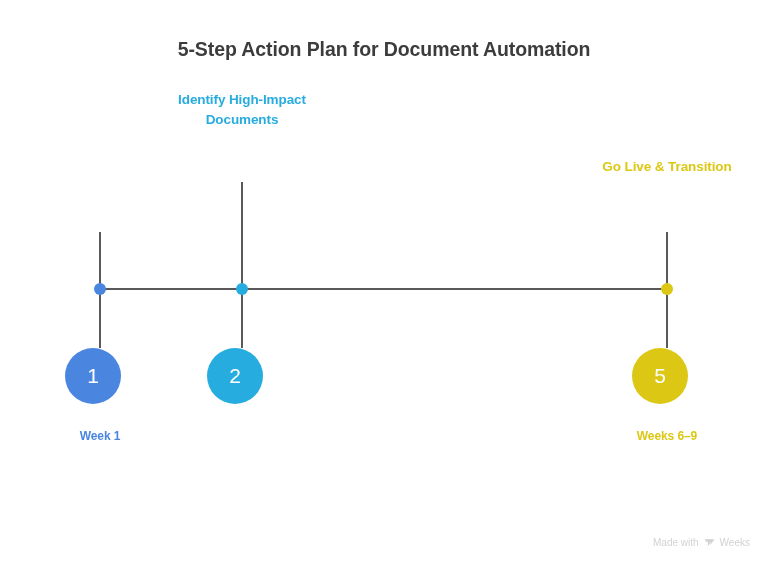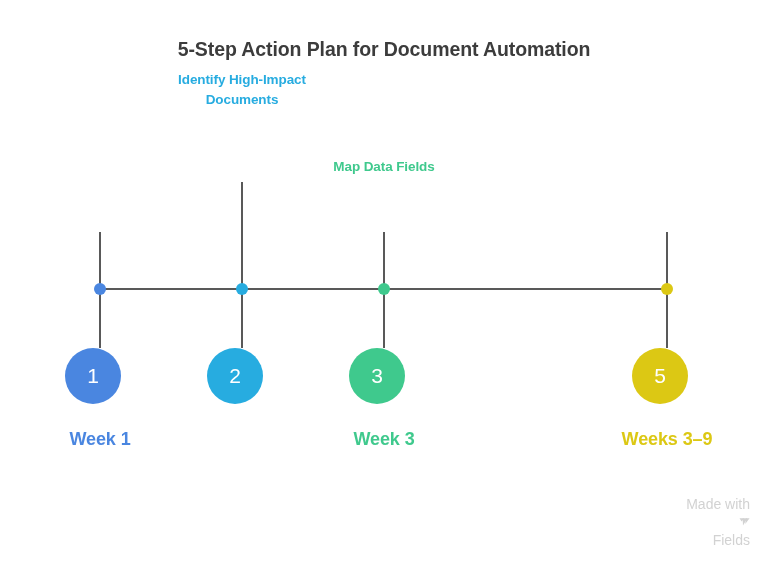--- a/index.html
+++ b/index.html
@@ -74,41 +74,40 @@
     color: #ffffff;
     font-size: 21px;
     font-weight: normal;
   }
   .week-label {
     position: absolute;
     left: 0;
     top: 429px;
     width: 160px;
     text-align: center;
-    font-size: 18px;
+    font-size: 12px;
     font-weight: bold;
     letter-spacing: -0.1px;
   }
   #axis-line {
     position: absolute;
     top: 288px;
     height: 2.2px;
     background: #595959;
   }
   #watermark {
     position: absolute;
     right: 18px;
     bottom: 18px;
     display: flex;
     align-items: flex-end;
     gap: 5px;
-    font-size: 14px;
+    font-size: 10px;
     color: #d2d2d2;
     font-weight: normal;
-    flex-direction: column;
   }
   #watermark svg {
     display: block;
   }
 </style>
 </head>
 <body>
 
 <div id="canvas">
 
@@ -119,53 +118,45 @@
   <div class="step" style="left: 100px;">
     <div class="v-line" style="top: 232px; height: 116px; background: rgb(89, 89, 89);"></div>
     <div class="axis-dot" style="background: rgb(74, 134, 224); top: 283px;"></div>
     <div class="circle" style="background: rgb(74, 134, 224); top: 348px;">
       <span>1</span>
     </div>
     <div class="week-label" style="color: rgb(74, 134, 224);">Week 1</div>
   </div>
 
   <div class="step" style="left: 242px;">
-    <div class="step-label" style="top: 70px; color: rgb(39, 172, 224);">Identify High-Impact Documents</div>
+    <div class="step-label" style="top: 90px; color: rgb(39, 172, 224);">Identify High-Impact Documents</div>
     <div class="v-line" style="top: 182px; height: 166px; background: rgb(89, 89, 89);"></div>
     <div class="axis-dot" style="background: rgb(39, 172, 224); top: 283px;"></div>
     <div class="circle" style="background: rgb(39, 172, 224); top: 348px;">
       <span>2</span>
     </div>
   </div>
 
-  <div class="step" style="left: 384px;">
-    <div class="step-label" style="top: 157px; color: rgb(63, 201, 141);">Map Data Fields</div>
-    <div class="v-line" style="top: 232px; height: 116px; background: rgb(89, 89, 89);"></div>
-    <div class="axis-dot" style="background: rgb(63, 201, 141); top: 283px;"></div>
-    <div class="circle" style="background: rgb(63, 201, 141); top: 348px;">
-      <span>3</span>
-    </div>
-    <div class="week-label" style="color: rgb(63, 201, 141);">Week 3</div>
-  </div>
 
 
   <div class="step" style="left: 667px;">
+    <div class="step-label" style="top: 157px; color: rgb(220, 200, 20);">Go Live &amp; Transition</div>
     <div class="v-line" style="top: 232px; height: 116px; background: rgb(89, 89, 89);"></div>
     <div class="axis-dot" style="background: rgb(220, 200, 20); top: 283px;"></div>
     <div class="circle" style="background: rgb(220, 200, 20); top: 348px;">
       <span>5</span>
     </div>
-    <div class="week-label" style="color: rgb(220, 200, 20);">Weeks 3–9</div>
+    <div class="week-label" style="color: rgb(220, 200, 20);">Weeks 6–9</div>
   </div>
 
   <div id="watermark">
     <span>Made with</span>
     <span>
       <svg width="11" height="10" viewBox="0 0 11 10">
         <path d="M0.5 1.2 L5.2 1.2 L2.6 4.6 Z" fill="#d2d2d2"></path>
         <path d="M3.6 1.2 L8.3 1.2 L4.0 8.4 Z" fill="#d2d2d2"></path>
         <path d="M7.0 1.2 L10.6 1.2 L6.2 7.0 Z" fill="#d2d2d2"></path>
       </svg>
     </span>
-    <span>Fields</span>
+    <span>Weeks</span>
   </div>
 
 </div>
 
 </body></html>

